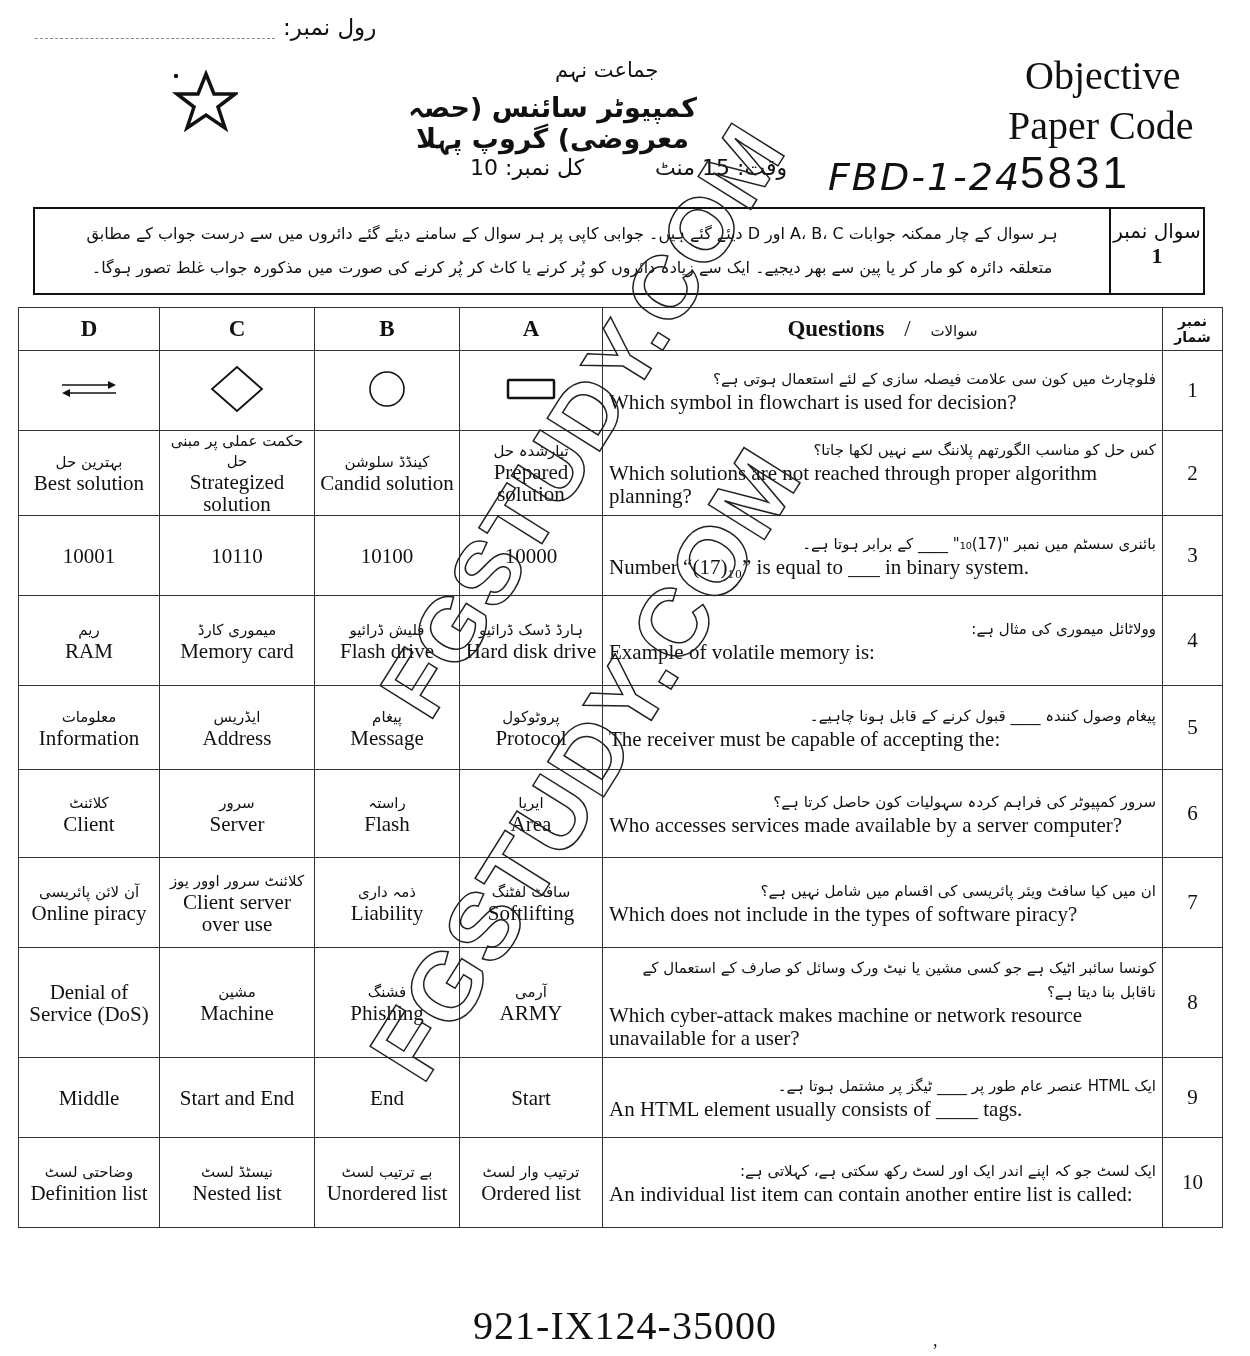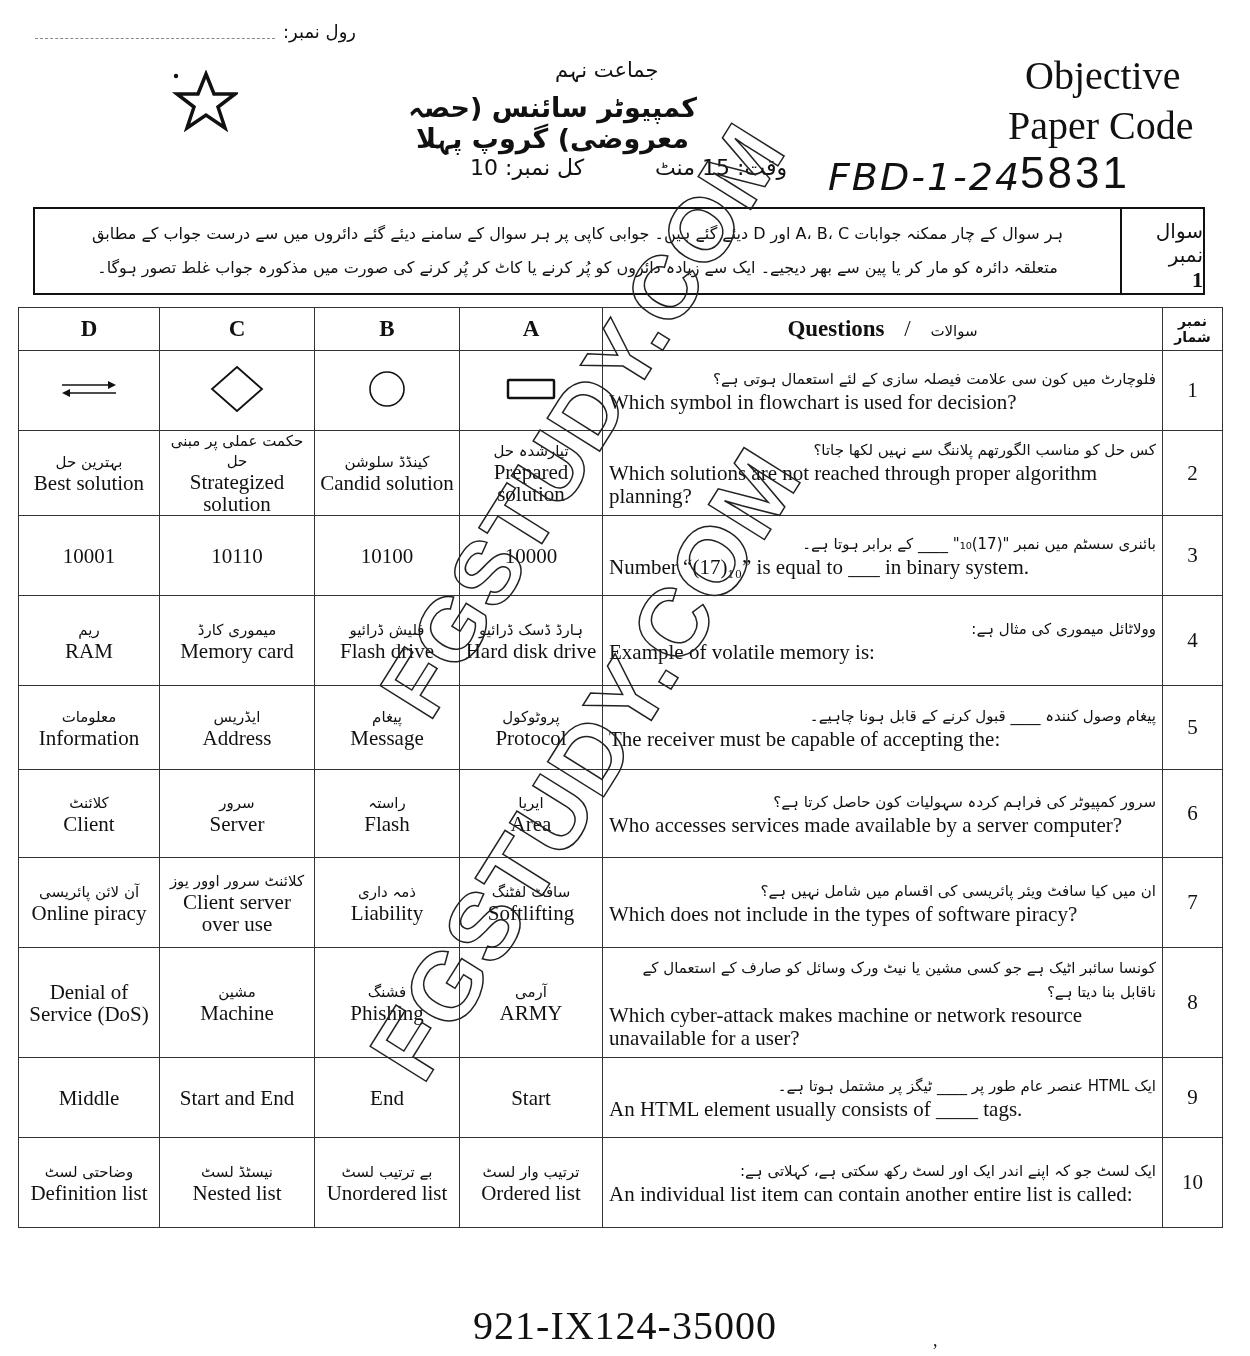--- a/index.html
+++ b/index.html
@@ -2,35 +2,35 @@
 <html><head>
 <meta charset="utf-8">
 <style>
   html, body { margin:0; padding:0; background:#ffffff; }
   body { width:1250px; height:1356px; position:relative; overflow:hidden; color:#111; font-family:"Liberation Serif", serif; }
   .abs { position:absolute; }
   .urdu { font-family:"DejaVu Sans", sans-serif; direction:rtl; unicode-bidi:embed; }
 
   
   #roll-line { left:35px; top:38px; width:240px; border-bottom:1px dashed #888; height:0; }
-  #roll-label { left:283px; top:21px; font-size:18px; }
+  #roll-label { left:283px; top:14px; font-size:23px; }
   #star-icon { left:168px; top:70px; width:70px; height:62px; }
   #class-label { left:555px; top:58px; font-size:21px; }
   #subject-title { left:350px; top:92px; width:405px; text-align:center; font-size:27px; font-weight:bold; }
   #total-marks { left:470px; top:155px; font-size:22px; }
   #time-label { left:655px; top:155px; font-size:22px; }
   #handwritten-code { left:828px; top:155px; font-size:38px; font-style:italic; font-family:"DejaVu Sans", sans-serif; letter-spacing:2px; font-weight:300; }
   #objective-title { left:1025px; top:52px; font-size:40px; }
   #paper-code-title { left:1008px; top:102px; font-size:40px; }
   #paper-code-value { left:1020px; top:148px; font-size:44px; font-family:"Liberation Sans", sans-serif; letter-spacing:3px; }
 
   
   #instruction-box { left:33px; top:207px; width:1172px; height:88px; border:2px solid #111; box-sizing:border-box; display:flex; }
   #instruction-text { flex:1; padding:8px 10px; font-size:16px; line-height:34px; text-align:center; }
-  #instruction-qno { width:83px; border-left:2px solid #111; text-align:right; font-size:20px; padding-top:10px; box-sizing:border-box; }
+  #instruction-qno { width:94px; border-left:2px solid #111; text-align:center; font-size:20px; padding-top:10px; box-sizing:border-box; }
 
   
   #mcq-table { left:18px; top:307px; border-collapse:collapse; table-layout:fixed; }
   #mcq-table td, #mcq-table th { border:1px solid #333; text-align:center; vertical-align:middle; padding:0 2px; font-weight:normal; }
   #mcq-table th { font-size:23px; font-weight:bold; height:42px; }
   .opt-urdu { font-size:15px; display:block; line-height:20px; }
   .opt-en { font-size:21px; line-height:22px; display:block; }
   .q-cell { text-align:left !important; padding:0 6px !important; }
   .q-urdu { display:block; text-align:right; font-size:15px; line-height:24px; }
   .q-en { display:block; font-size:21px; line-height:23px; }

